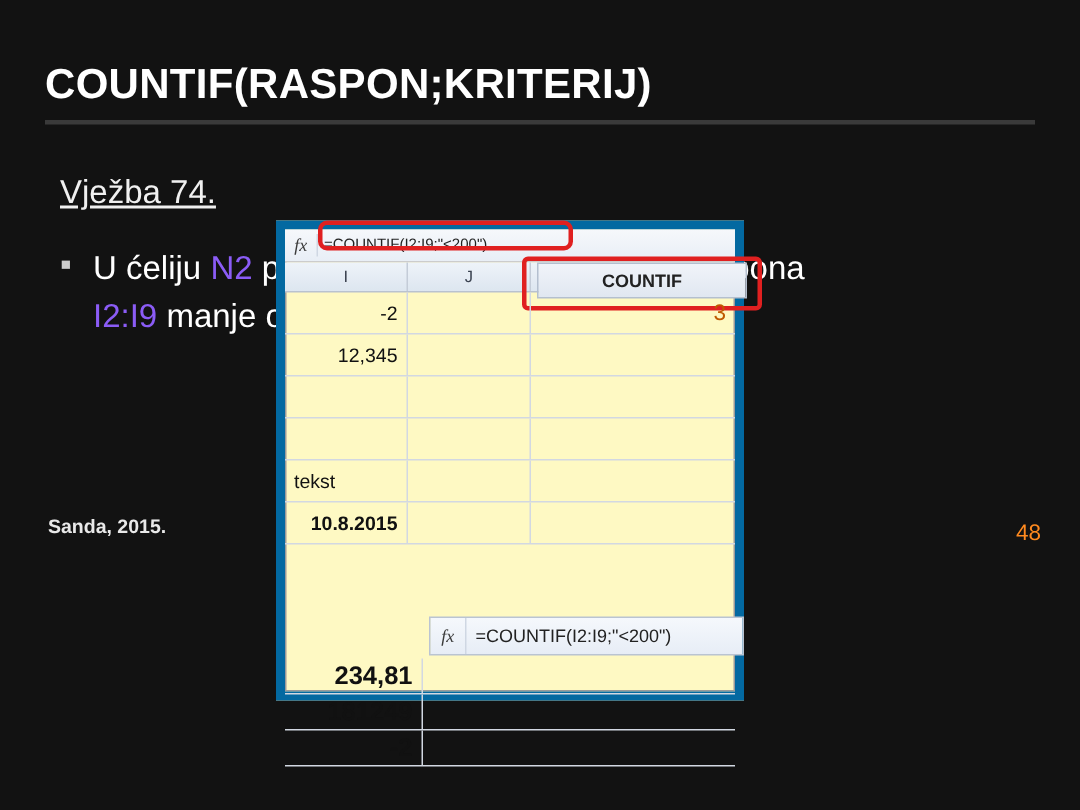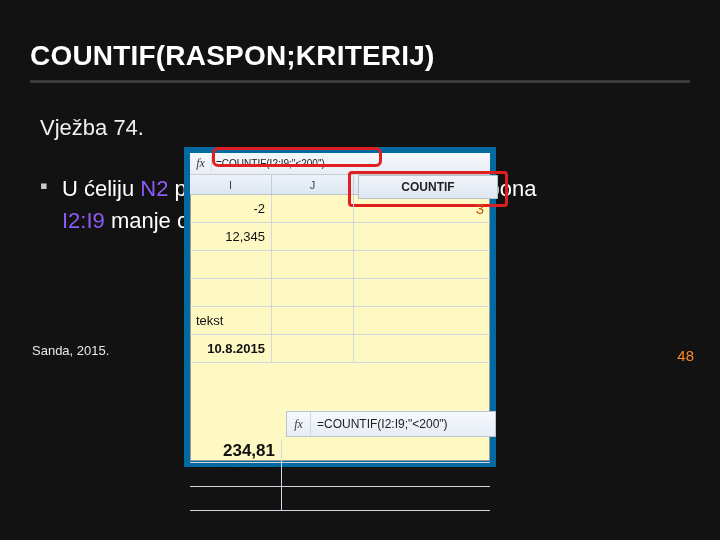--- a/index.html
+++ b/index.html
@@ -5,21 +5,21 @@
   * { margin: 0; padding: 0; box-sizing: border-box; }
   html, body { width: 720px; height: 540px; background: #121212; font-family: Arial, Helvetica, sans-serif; overflow: hidden; color: #fff; }
 
   .slide { position: relative; width: 720px; height: 384px; }
 
   .title-wrap { padding: 40px 30px 8px 30px; }
   .title { font-size: 28px; font-weight: 700; color: #fff; letter-spacing: 0.2px; }
   .title-underline { height: 3px; background: #3a3a3a; margin-top: 8px; width: 100%; }
 
   .body-area { padding: 24px 40px 0 40px; position: relative; }
-  .practice { font-size: 22px; color: #f0f0f0; margin-bottom: 32px; }
+  .practice { font-size: 22px; color: #f0f0f0; margin-bottom: 22px; text-decoration: underline; }
 
   .bullet-row { display: flex; gap: 10px; font-size: 22px; line-height: 1.45; }
   .bullet-mark { width: 12px; color: #ccc; font-size: 22px; line-height: 1.2; }
   .bullet-text .hl { color: #8b5cf6; }
 
   
   .excel-clip {
     position: absolute;
     left: 184px;
     top: 147px;
@@ -62,21 +62,21 @@
   .minibar { position: absolute; left: 96px; top: 216px; width: 210px; height: 26px; background: linear-gradient(#f5f8fc,#e7edf6); border: 1px solid #bac4d2; display: flex; align-items: center; font-size: 12px; }
   .minibar .mfx { width: 24px; text-align: center; font-style: italic; font-family: "Times New Roman", serif; border-right: 1px solid #cfd7e3; color:#3b3b3b; line-height: 24px; }
   .minibar .mtxt { padding: 0 6px; color:#222; }
 
   
   .lowerrows { position: absolute; left: 0; top: 244px; right: 0; }
   .lowerrows .cellrow { height: 24px; }
   .lowerrows .cell { flex: 0 0 92px; font-size: 17px; font-weight: 700; }
 
   
-  .footer-left { position: absolute; left: 32px; bottom: 26px; font-size: 13px; font-weight: 400; color:#e9e9e9; }
+  .footer-left { position: absolute; left: 32px; bottom: 26px; font-size: 13px; font-weight: 700; color:#e9e9e9; }
   .footer-right { position: absolute; right: 26px; bottom: 20px; font-size: 15px; color: #ff8a1f; }
 </style>
 </head>
 <body>
 
 <div class="slide">
 
   <div class="title-wrap">
     <div class="title">COUNTIF(RASPON;KRITERIJ)</div>
     <div class="title-underline"></div>

